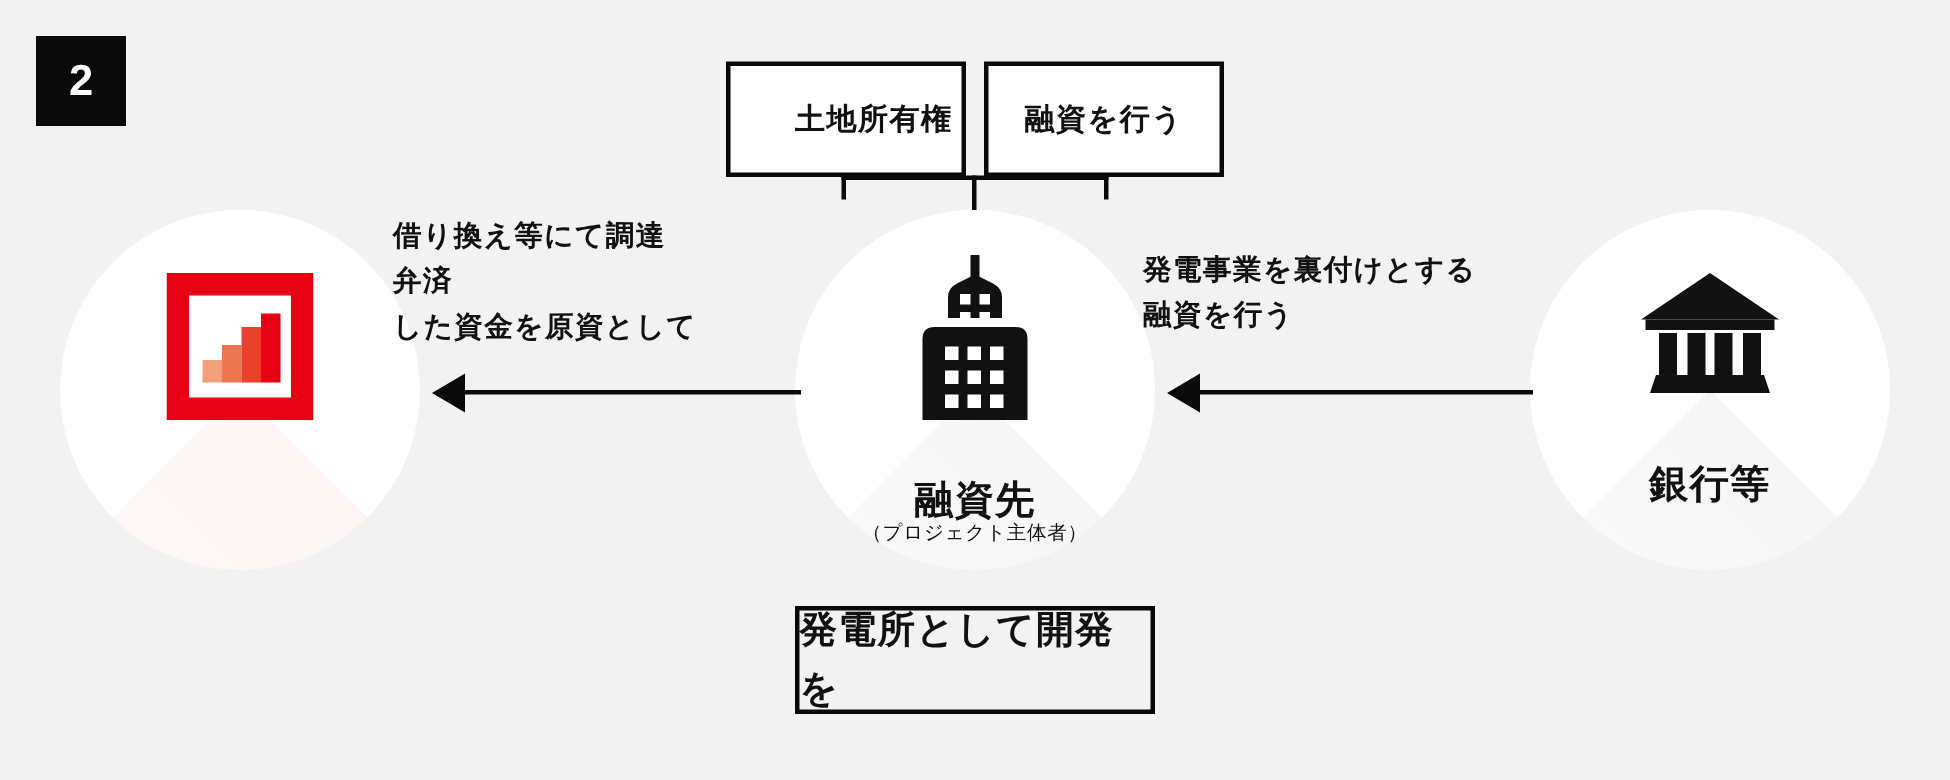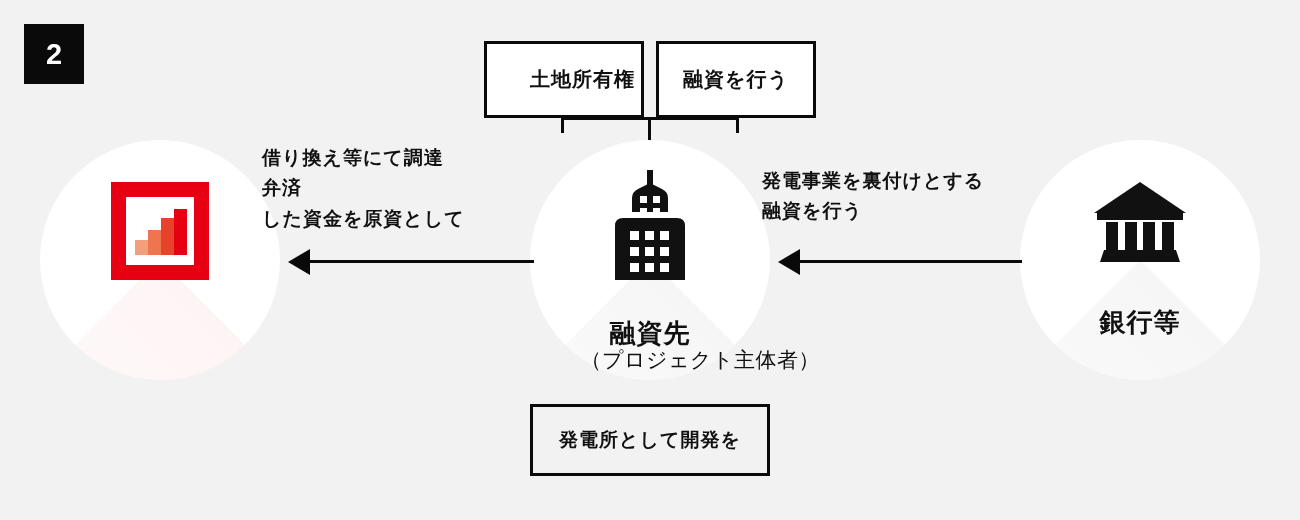--- a/index.html
+++ b/index.html
@@ -57,22 +57,22 @@
 
   
   .node-title {
     position: absolute;
     width: 300px; text-align: center;
     font-size: 26px; font-weight: 700; color: #111111;
     letter-spacing: 1px;
   }
   .node-sub {
     position: absolute;
-    width: 340px; text-align: right;
-    font-size: 21px; font-weight: 400; color: #111111;
+    width: 340px; text-align: center;
+    font-size: 13px; font-weight: 400; color: #111111;
     letter-spacing: 0.5px;
   }
   #title-center { left: 500px; top: 305px; margin-top: 11px; }
   #sub-center   { left: 480px; top: 346px; }
   #title-right  { left: 990px; top: 305px; }
 
   
   .top-box {
     position: absolute;
     background: #ffffff;
@@ -112,21 +112,21 @@
 
   
   .bottom-box {
     position: absolute;
     left: 530px; top: 404px;
     width: 240px; height: 72px;
     border: 3px solid #0a0a0a;
     background: transparent;
     display: flex; flex-direction: column;
     align-items: center; justify-content: center;
-    font-size: 19px; font-weight: 700; color: #111111;
+    font-size: 25px; font-weight: 700; color: #111111;
     line-height: 1.55; letter-spacing: 1px;
   }
 
   
   .arrow { position: absolute; height: 26px; }
   .arrow .shaft {
     position: absolute; top: 11px; height: 3px;
     background: #0a0a0a;
   }
   .arrow .head {

